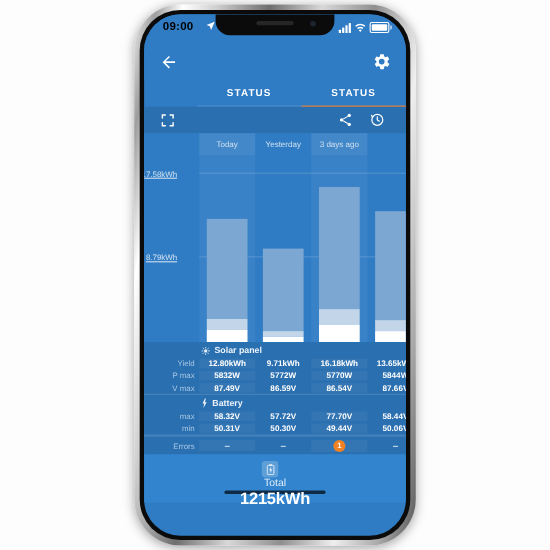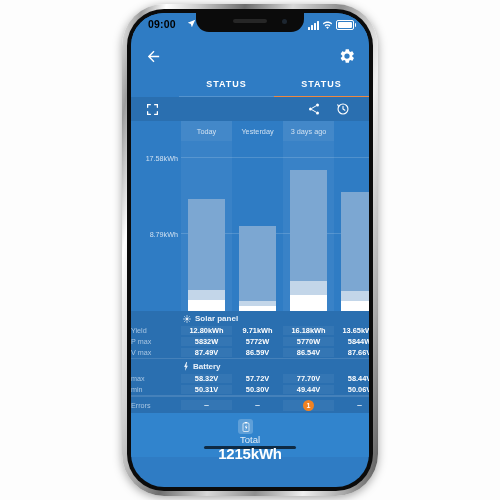--- a/index.html
+++ b/index.html
@@ -68,21 +68,21 @@
 
   
   .charttoolbar{height:24px;background:#2a6fb0;position:relative;}
   .ct-expand{position:absolute;left:15px;top:6px;width:13px;height:13px;cursor:pointer;}
   .ct-share{position:absolute;right:48px;top:5px;width:14px;height:14px;cursor:pointer;}
   .ct-hist{position:absolute;right:19px;top:5px;width:14px;height:14px;cursor:pointer;}
 
   
   .chartwrap{position:relative;height:190px;background:#2f7cc4;overflow:hidden;}
   .axis{position:absolute;left:0;top:0;bottom:0;width:50px;background:#2f7cc4;z-index:6;}
-  .axis .lbl{position:absolute;right:3px;color:#cfe0f1;font-size:7.2px;white-space:nowrap;transform:translateY(-50%);}
+  .axis .lbl{position:absolute;right:20px;color:#cfe0f1;font-size:7.2px;white-space:nowrap;transform:translateY(-50%);text-decoration:underline;}
   .plot{position:absolute;left:50px;right:0;top:0;bottom:0;}
   .colheads{position:absolute;left:0;right:0;top:0;height:20px;display:flex;z-index:5;}
   .colhead{width:51px;flex:0 0 51px;text-align:center;color:#cfe0f1;font-size:7.3px;padding-top:6px;
            box-sizing:border-box;}
   .colhead:nth-child(odd){background:rgba(255,255,255,.05);}
   .cols{position:absolute;left:0;right:0;top:0;bottom:0;display:flex;}
   .col{width:51px;flex:0 0 51px;position:relative;height:100%;box-sizing:border-box;}
   .col:nth-child(odd){background:rgba(255,255,255,.05);}
   .grid{position:absolute;left:0;right:0;height:1px;background:rgba(255,255,255,.16);z-index:2;}
   .bar{position:absolute;left:7px;right:7px;bottom:0;z-index:3;display:flex;flex-direction:column;
@@ -91,21 +91,21 @@
   .seg-a{background:#7ca7d2;}
   .seg-b{background:#c3d6e9;}
   .seg-c{background:#ffffff;}
 
   
   .panel{background:#2a6fb0;}
   .grp{border-bottom:1px solid rgba(255,255,255,.13);}
   .grp-title{display:flex;align-items:center;gap:4px;padding:3px 0 2px 52px;color:#eaf2fa;font-size:8px;font-weight:bold;}
   .rows{}
   .row{display:flex;align-items:center;height:11px;}
-  .rlabel{width:50px;flex:0 0 50px;padding-right:4px;color:#a8c6e3;font-size:7.2px;box-sizing:border-box;}
+  .rlabel{width:50px;flex:0 0 50px;text-align:right;padding-right:4px;color:#a8c6e3;font-size:7.2px;box-sizing:border-box;}
   .rcell{width:51px;flex:0 0 51px;text-align:center;color:#ffffff;font-size:7.4px;font-weight:bold;box-sizing:border-box;}
   .rcell.sh{background:rgba(255,255,255,.05);}
   .err-row{height:16px;border-top:1px solid rgba(255,255,255,.13);}
   .dash{color:#cfe0f1;font-size:9px;font-weight:bold;}
   .badge{display:inline-block;width:11px;height:11px;line-height:11px;border-radius:50%;
          background:#f08223;color:#fff;font-size:7px;font-weight:bold;text-align:center;}
 
   
   .totals{background:#3184cd;padding:6px 0 2px 0;}
   .trow{display:flex;align-items:center;height:22px;padding:0 16px;flex-direction:column;}

